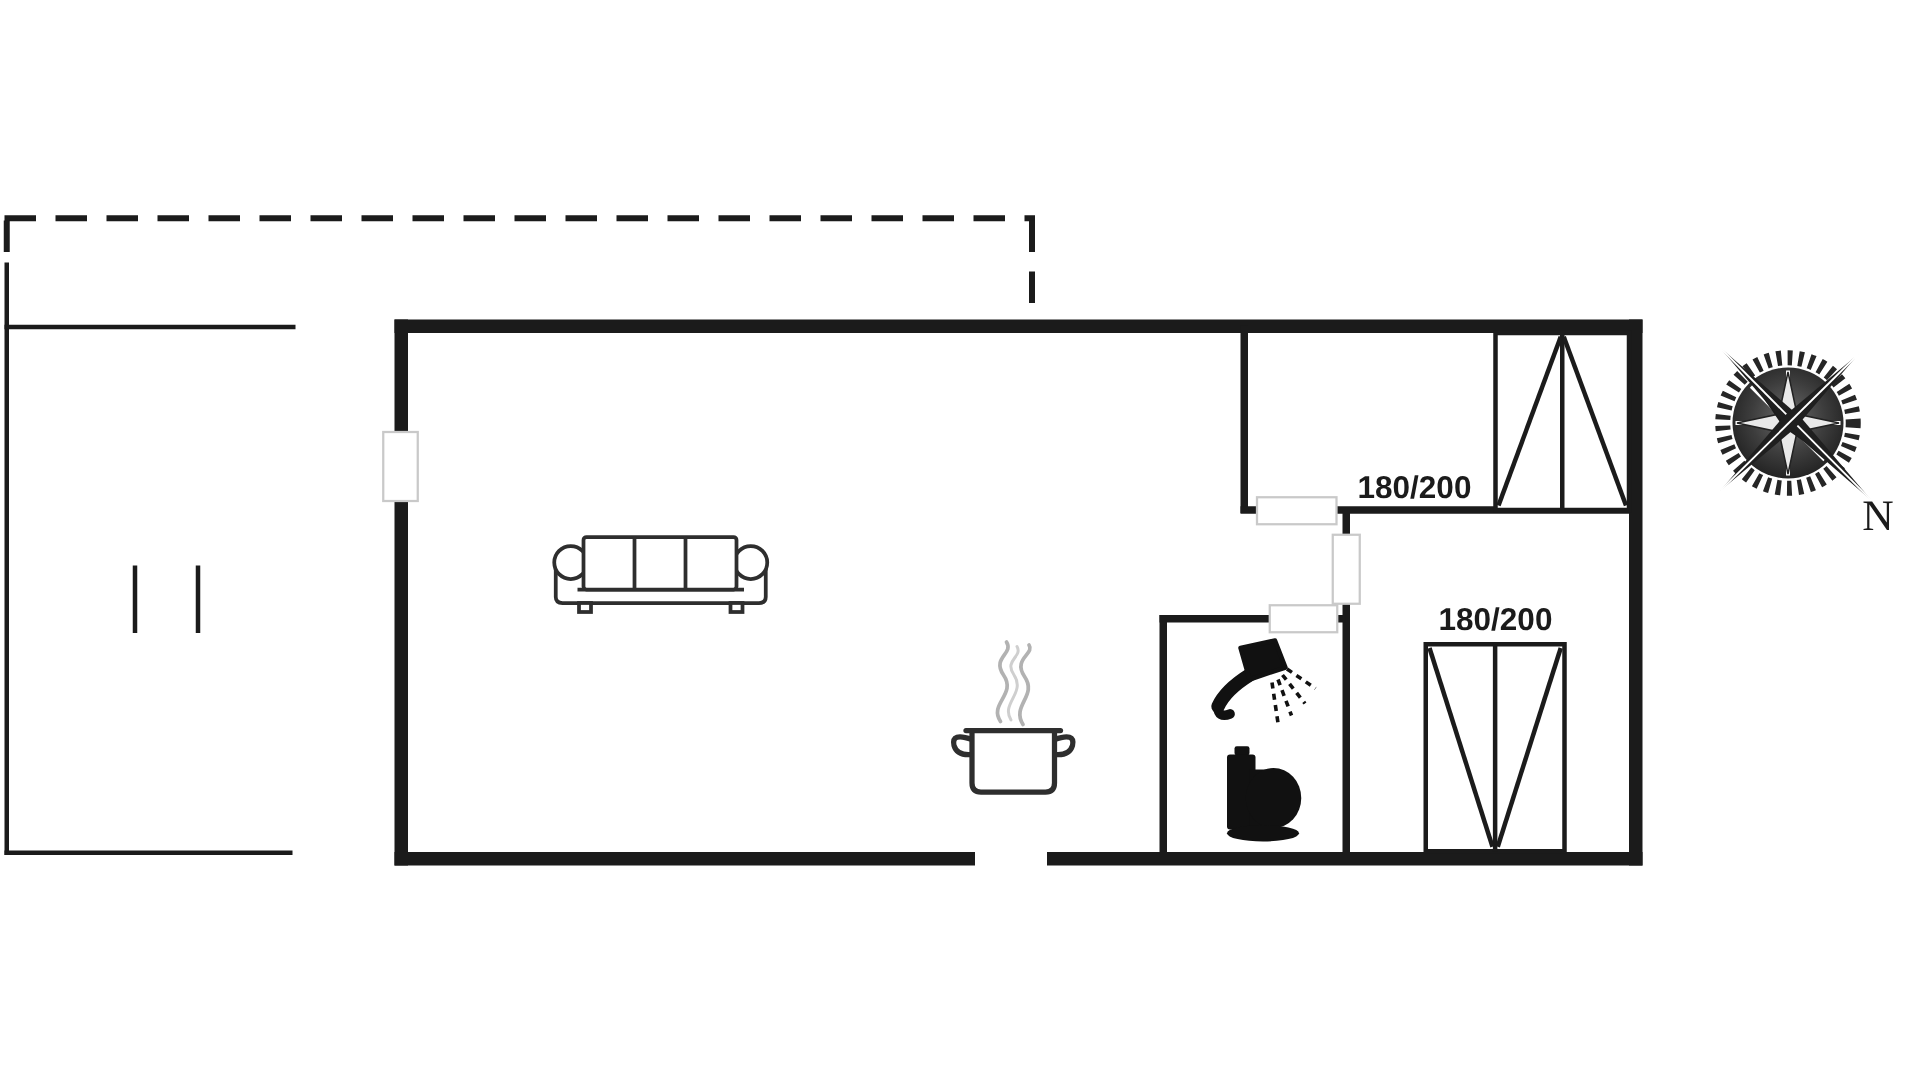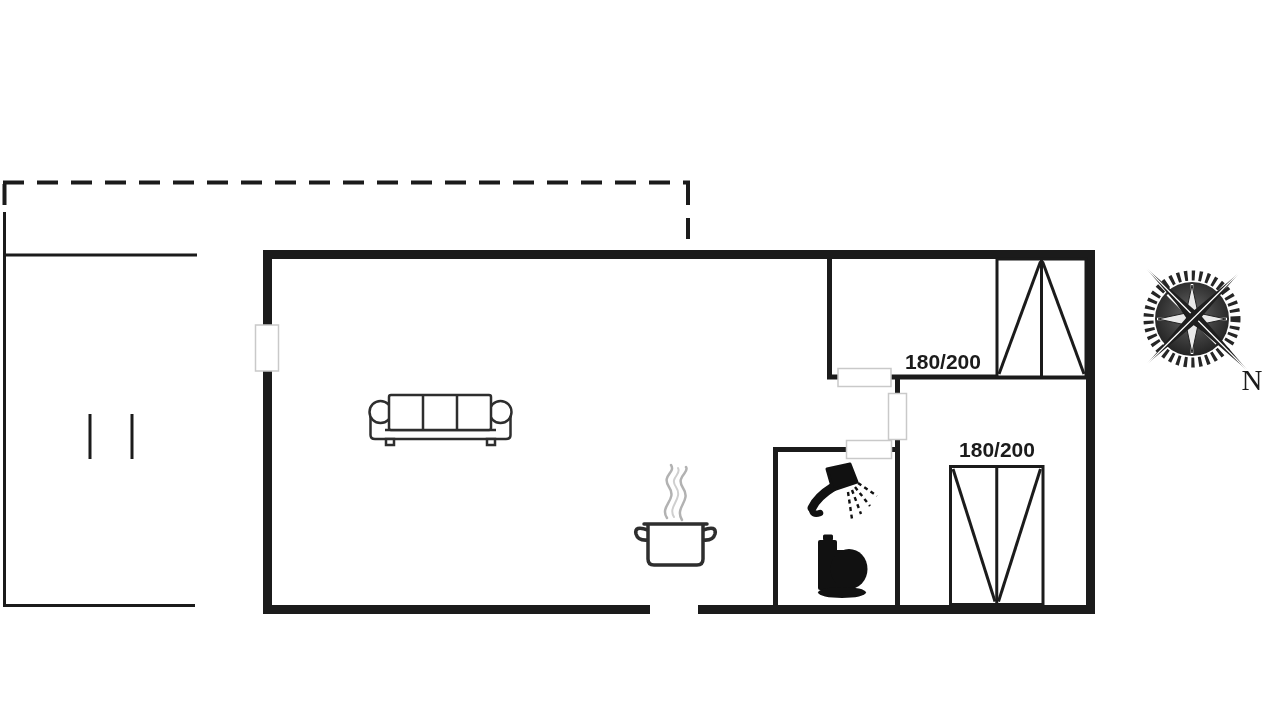--- a/index.html
+++ b/index.html
@@ -1,21 +1,21 @@
 <!DOCTYPE html>
 <html style="--background: #ffffff; --wall: #1b1b1b; --furniture: #2e2e2e; --fixture: #111111; --steam: #b2b2b2; --door-fill: #ffffff; --door-border: #c9c9c9; --text: #1b1b1b;"><head>
 <meta charset="utf-8">
 <style>
   :root{
     --background:#ffffff; --wall:#1b1b1b; --furniture:#2e2e2e; --fixture:#111111;
     --steam:#b2b2b2; --door-fill:#ffffff; --door-border:#c9c9c9; --text:#1b1b1b;
   }
   html,body{margin:0;padding:0;background:#fff;}
   .stage{position:relative;width:1280px;height:615px;background:var(--background);overflow:hidden;
-         font-family:"Liberation Sans",sans-serif;margin-top:37px;}
+         font-family:"Liberation Sans",sans-serif;}
   svg{display:block;width:1280px;height:720px;}
   .w-ext{stroke:var(--wall);stroke-width:9;fill:none;}
   .w-int{stroke:var(--wall);stroke-width:5;fill:none;}
   .w-thin{stroke:var(--wall);stroke-width:3;fill:none;}
   .dashed{stroke:var(--wall);stroke-width:4;fill:none;stroke-dasharray:21 13;}
   .door{fill:var(--door-fill);stroke:var(--door-border);stroke-width:1.5;}
   .bed{stroke:var(--wall);stroke-width:3;fill:#ffffff;}
   .bed-line{stroke:var(--wall);stroke-width:3;fill:none;}
   .furn{stroke:var(--furniture);stroke-width:2.5;fill:#ffffff;}
   .furn-line{stroke:var(--furniture);stroke-width:2.5;fill:none;}

